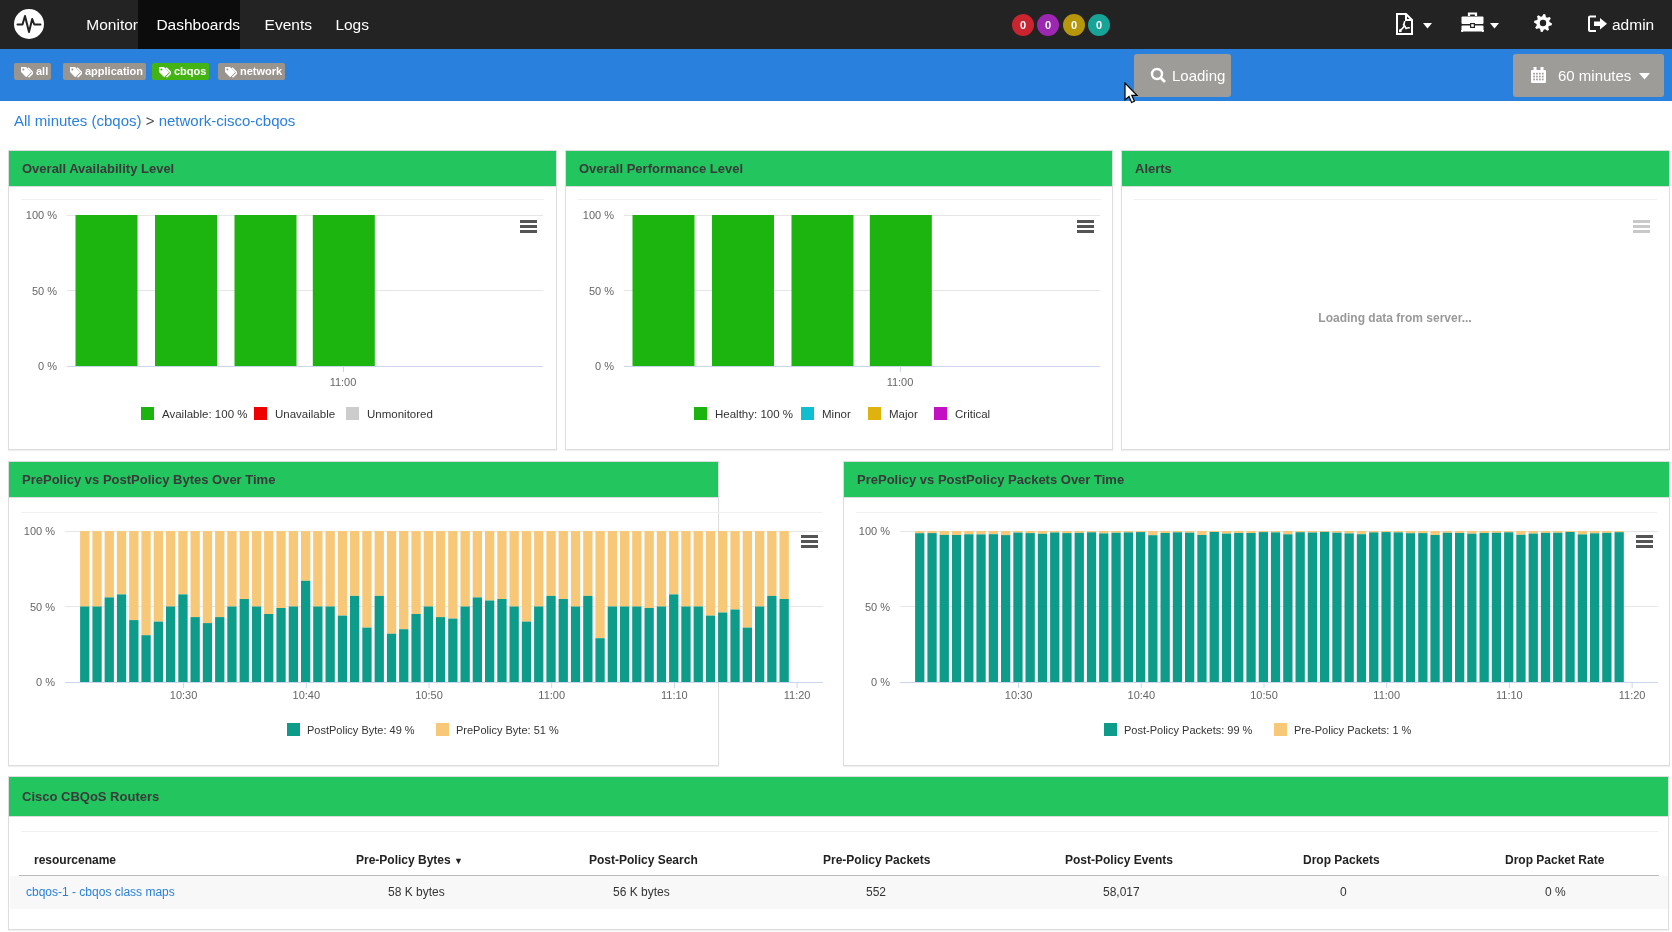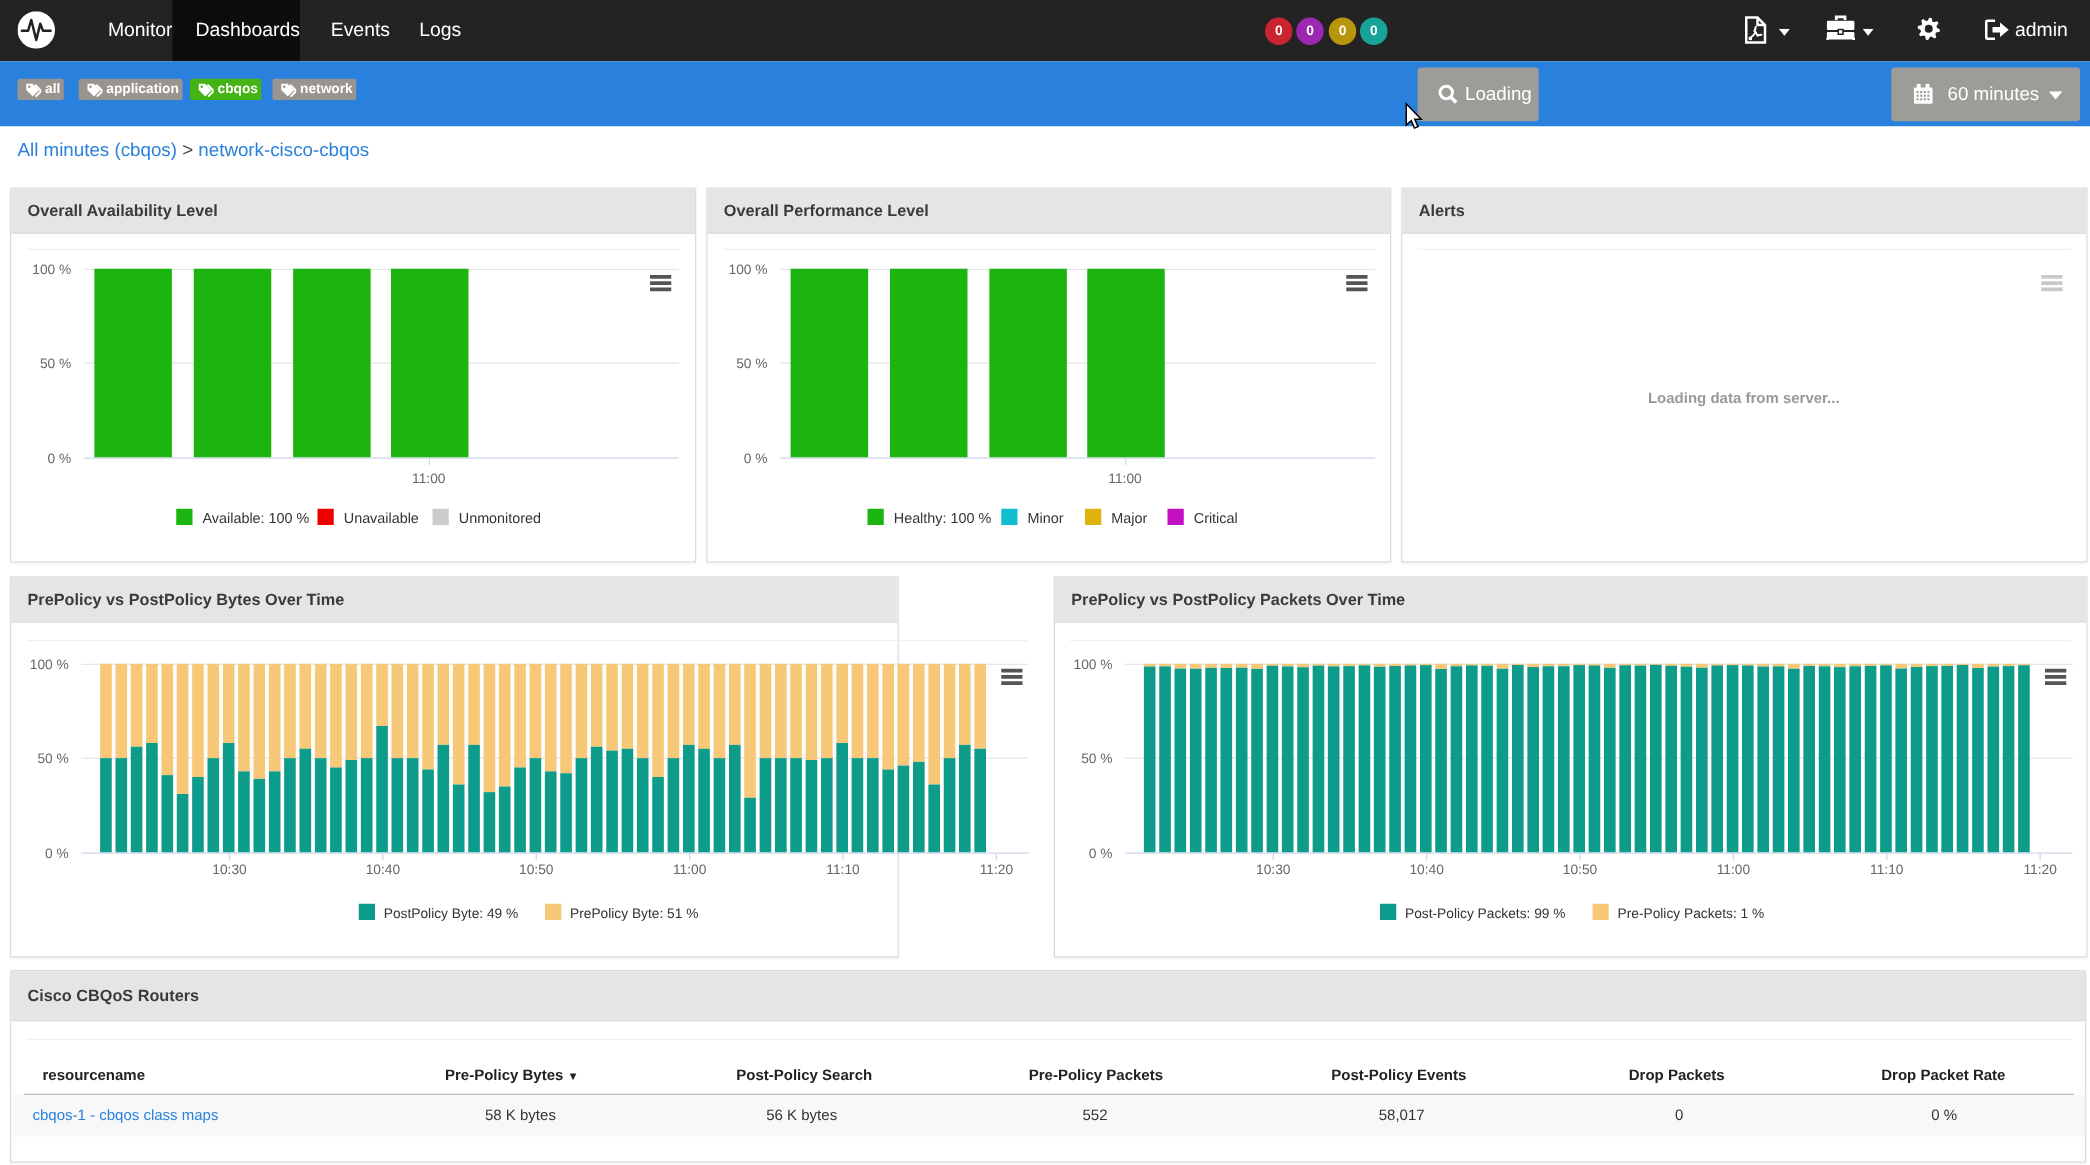--- a/index.html
+++ b/index.html
@@ -5,21 +5,21 @@
 body{font-family:"Liberation Sans",sans-serif;background:#fff;width:1672px;height:932px;position:relative;overflow:hidden}
 .abs{position:absolute}
 .topnav{position:absolute;left:0;top:0;width:1672px;height:49px;background:#232323}
 .navitem{position:absolute;top:0;height:49px;line-height:49px;color:#fff;font-size:15.5px;text-align:right}
 .bluebar{position:absolute;left:0;top:49px;width:1672px;height:52px;background:#2a80dd}
 .chip{position:absolute;top:14px;height:17px;line-height:17px;border-radius:2px;color:#fff;font-size:11px;font-weight:bold;padding:0 3px 0 22px}
 .chip svg{position:absolute;left:6px;top:3px}
 .badge{position:absolute;top:14px;width:22px;height:22px;border-radius:50%;color:#fff;font-size:11px;font-weight:bold;text-align:center;line-height:22px}
 .graybtn{position:absolute;top:5px;height:43px;background:#9d9c98;color:#fff;font-size:15px;border-radius:3px}
 .panel{position:absolute;background:#fff;border:1px solid #ddd;box-shadow:0 1px 1px rgba(0,0,0,0.06)}
-.phead{height:36px;background:#e5e5e5;border-bottom:1px solid #ddd;line-height:35px;padding-left:13px;font-size:13px;font-weight:bold;color:#3a3a3a}
+.phead{height:36px;background:#22c55e;border-bottom:1px solid #ddd;line-height:35px;padding-left:13px;font-size:13px;font-weight:bold;color:#3a3a3a}
 .bc a{color:#2a80dd;text-decoration:none}
 </style></head>
 <body>
 <div class="topnav">
  <svg class="abs" style="left:14px;top:9px" width="30" height="30">
       <circle cx="15" cy="15" r="15" fill="#fff"></circle>
       <path d="M3.5,15.5 L8.5,15.5 L11,7 L15,23 L18.2,10 L20.3,15.5 L26.5,15.5" fill="none" stroke="#222" stroke-width="2" stroke-linejoin="round" stroke-linecap="round"></path>
     </svg>
  <div class="navitem" style="left:59px;width:79px">Monitor</div>
  <div class="navitem" style="left:138px;width:102px;background:#0c0c0c">Dashboards</div>

